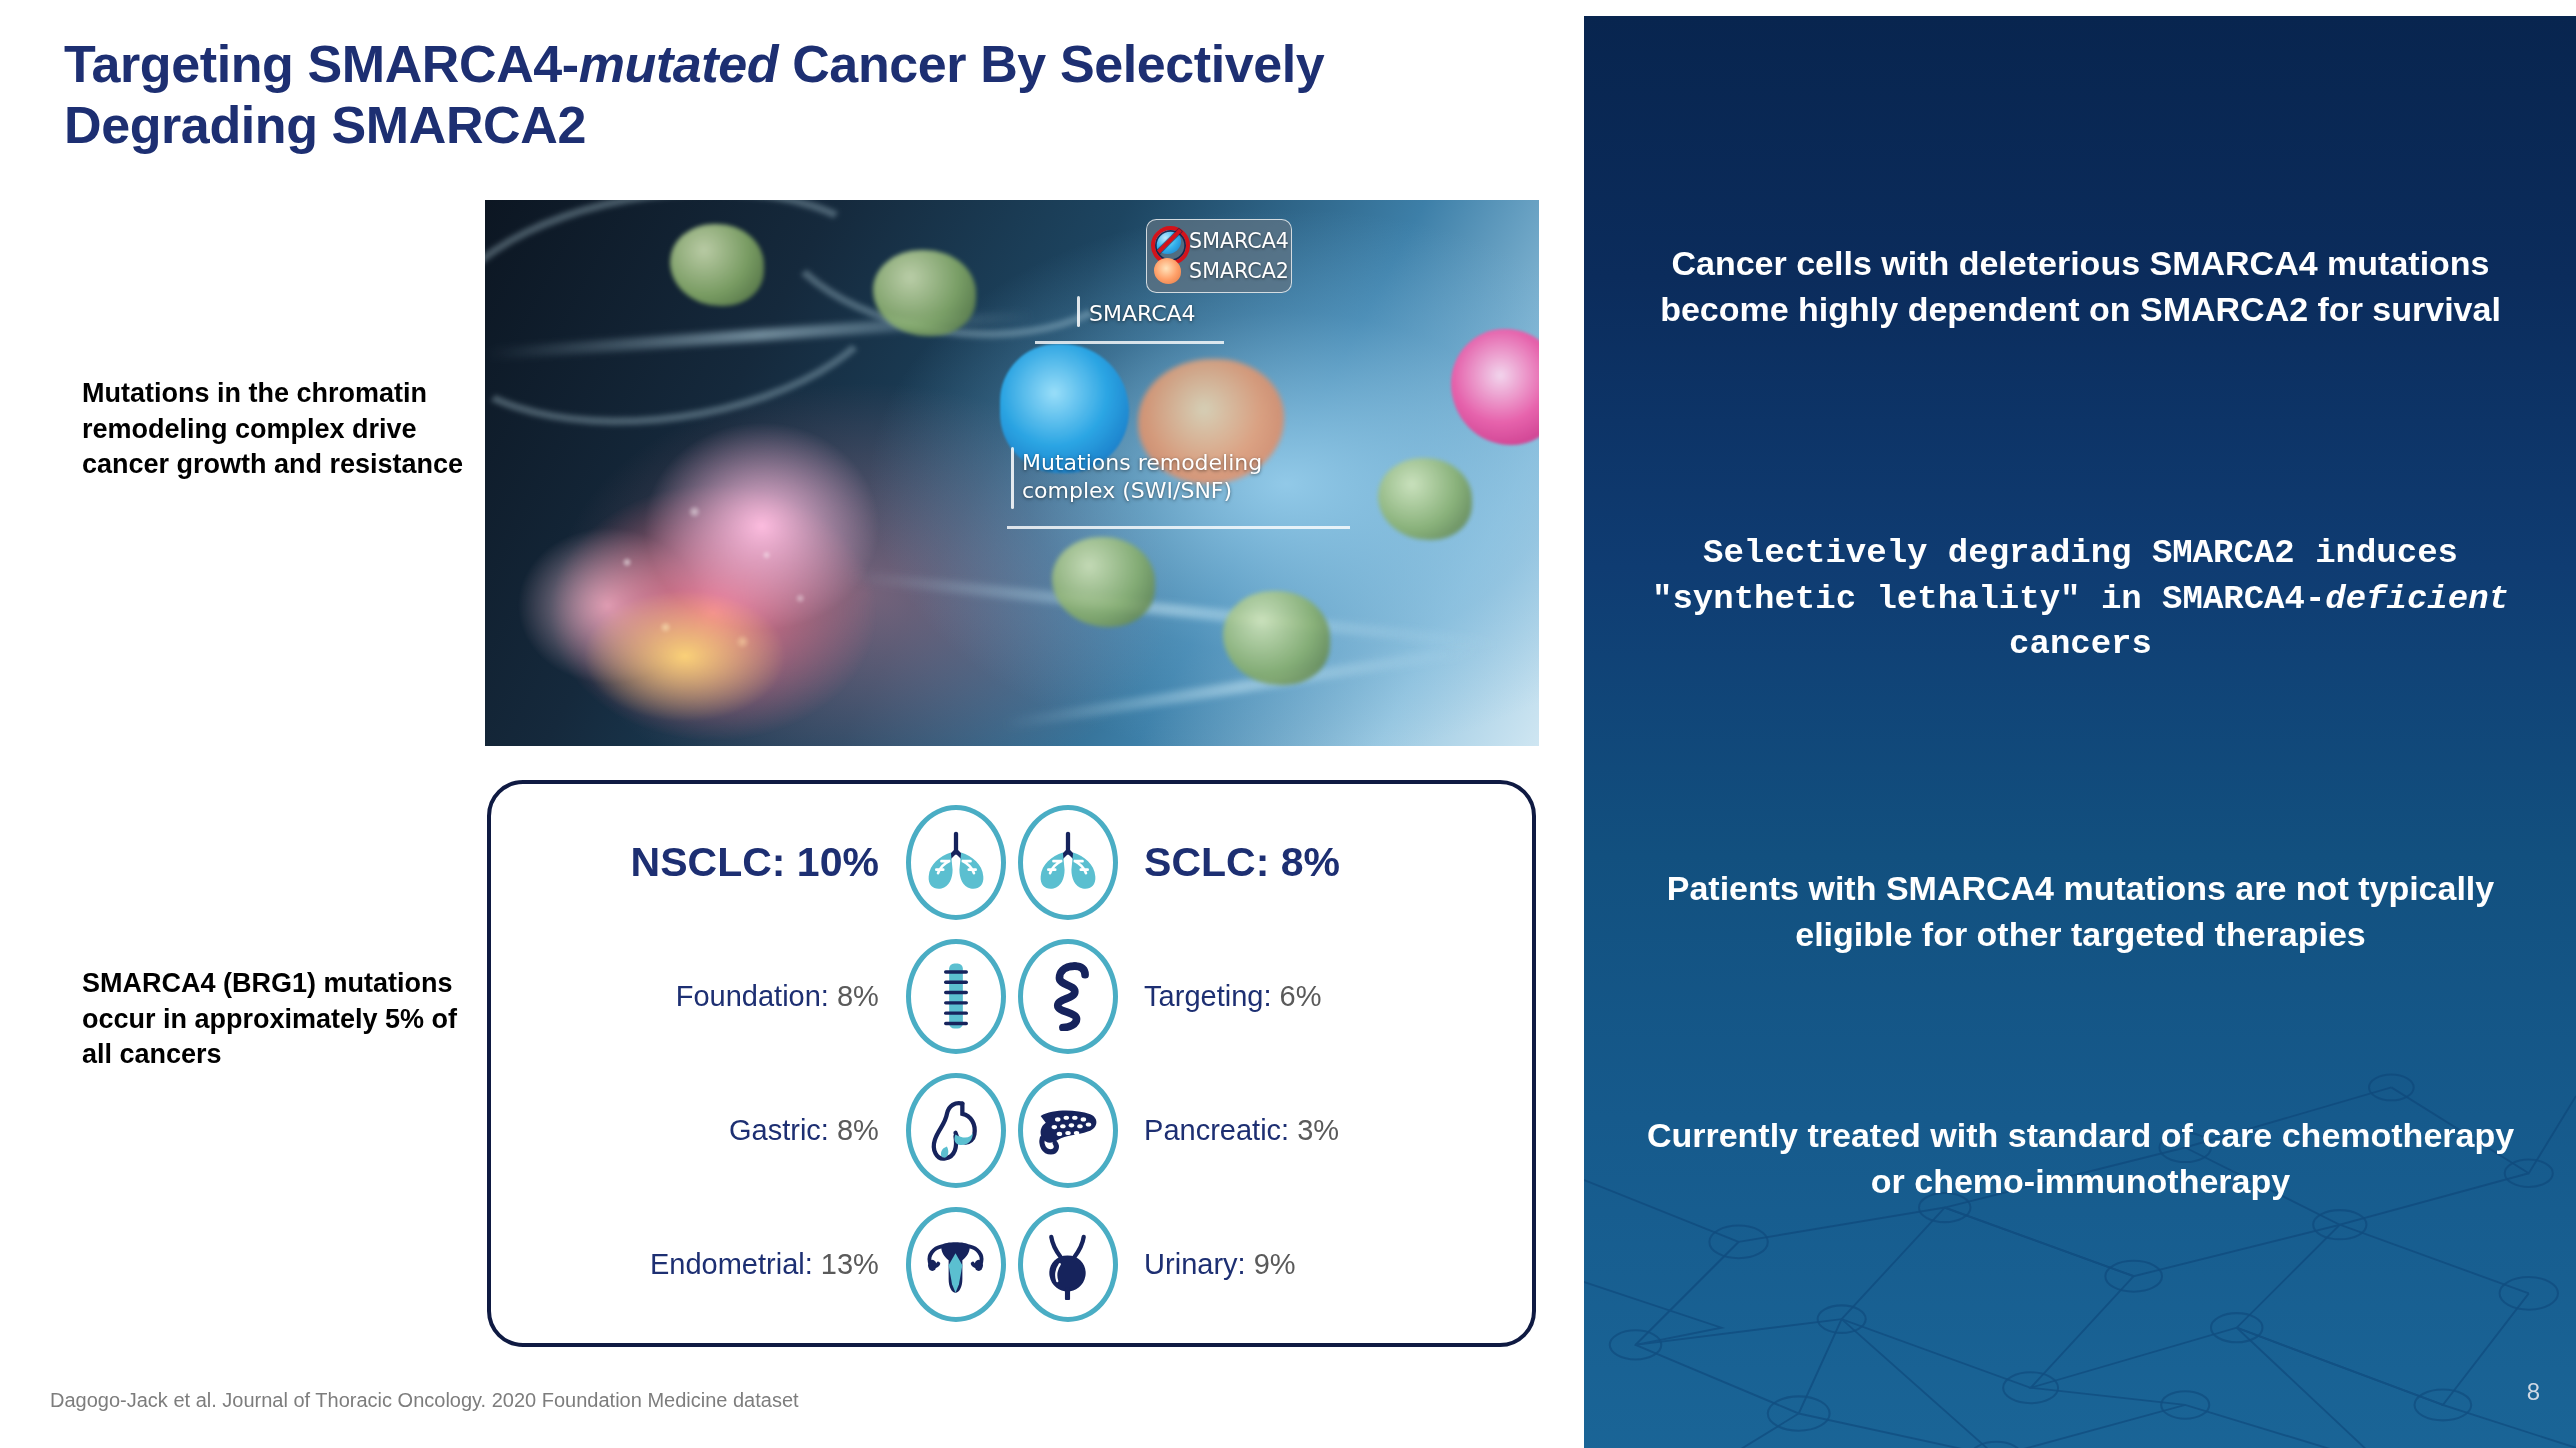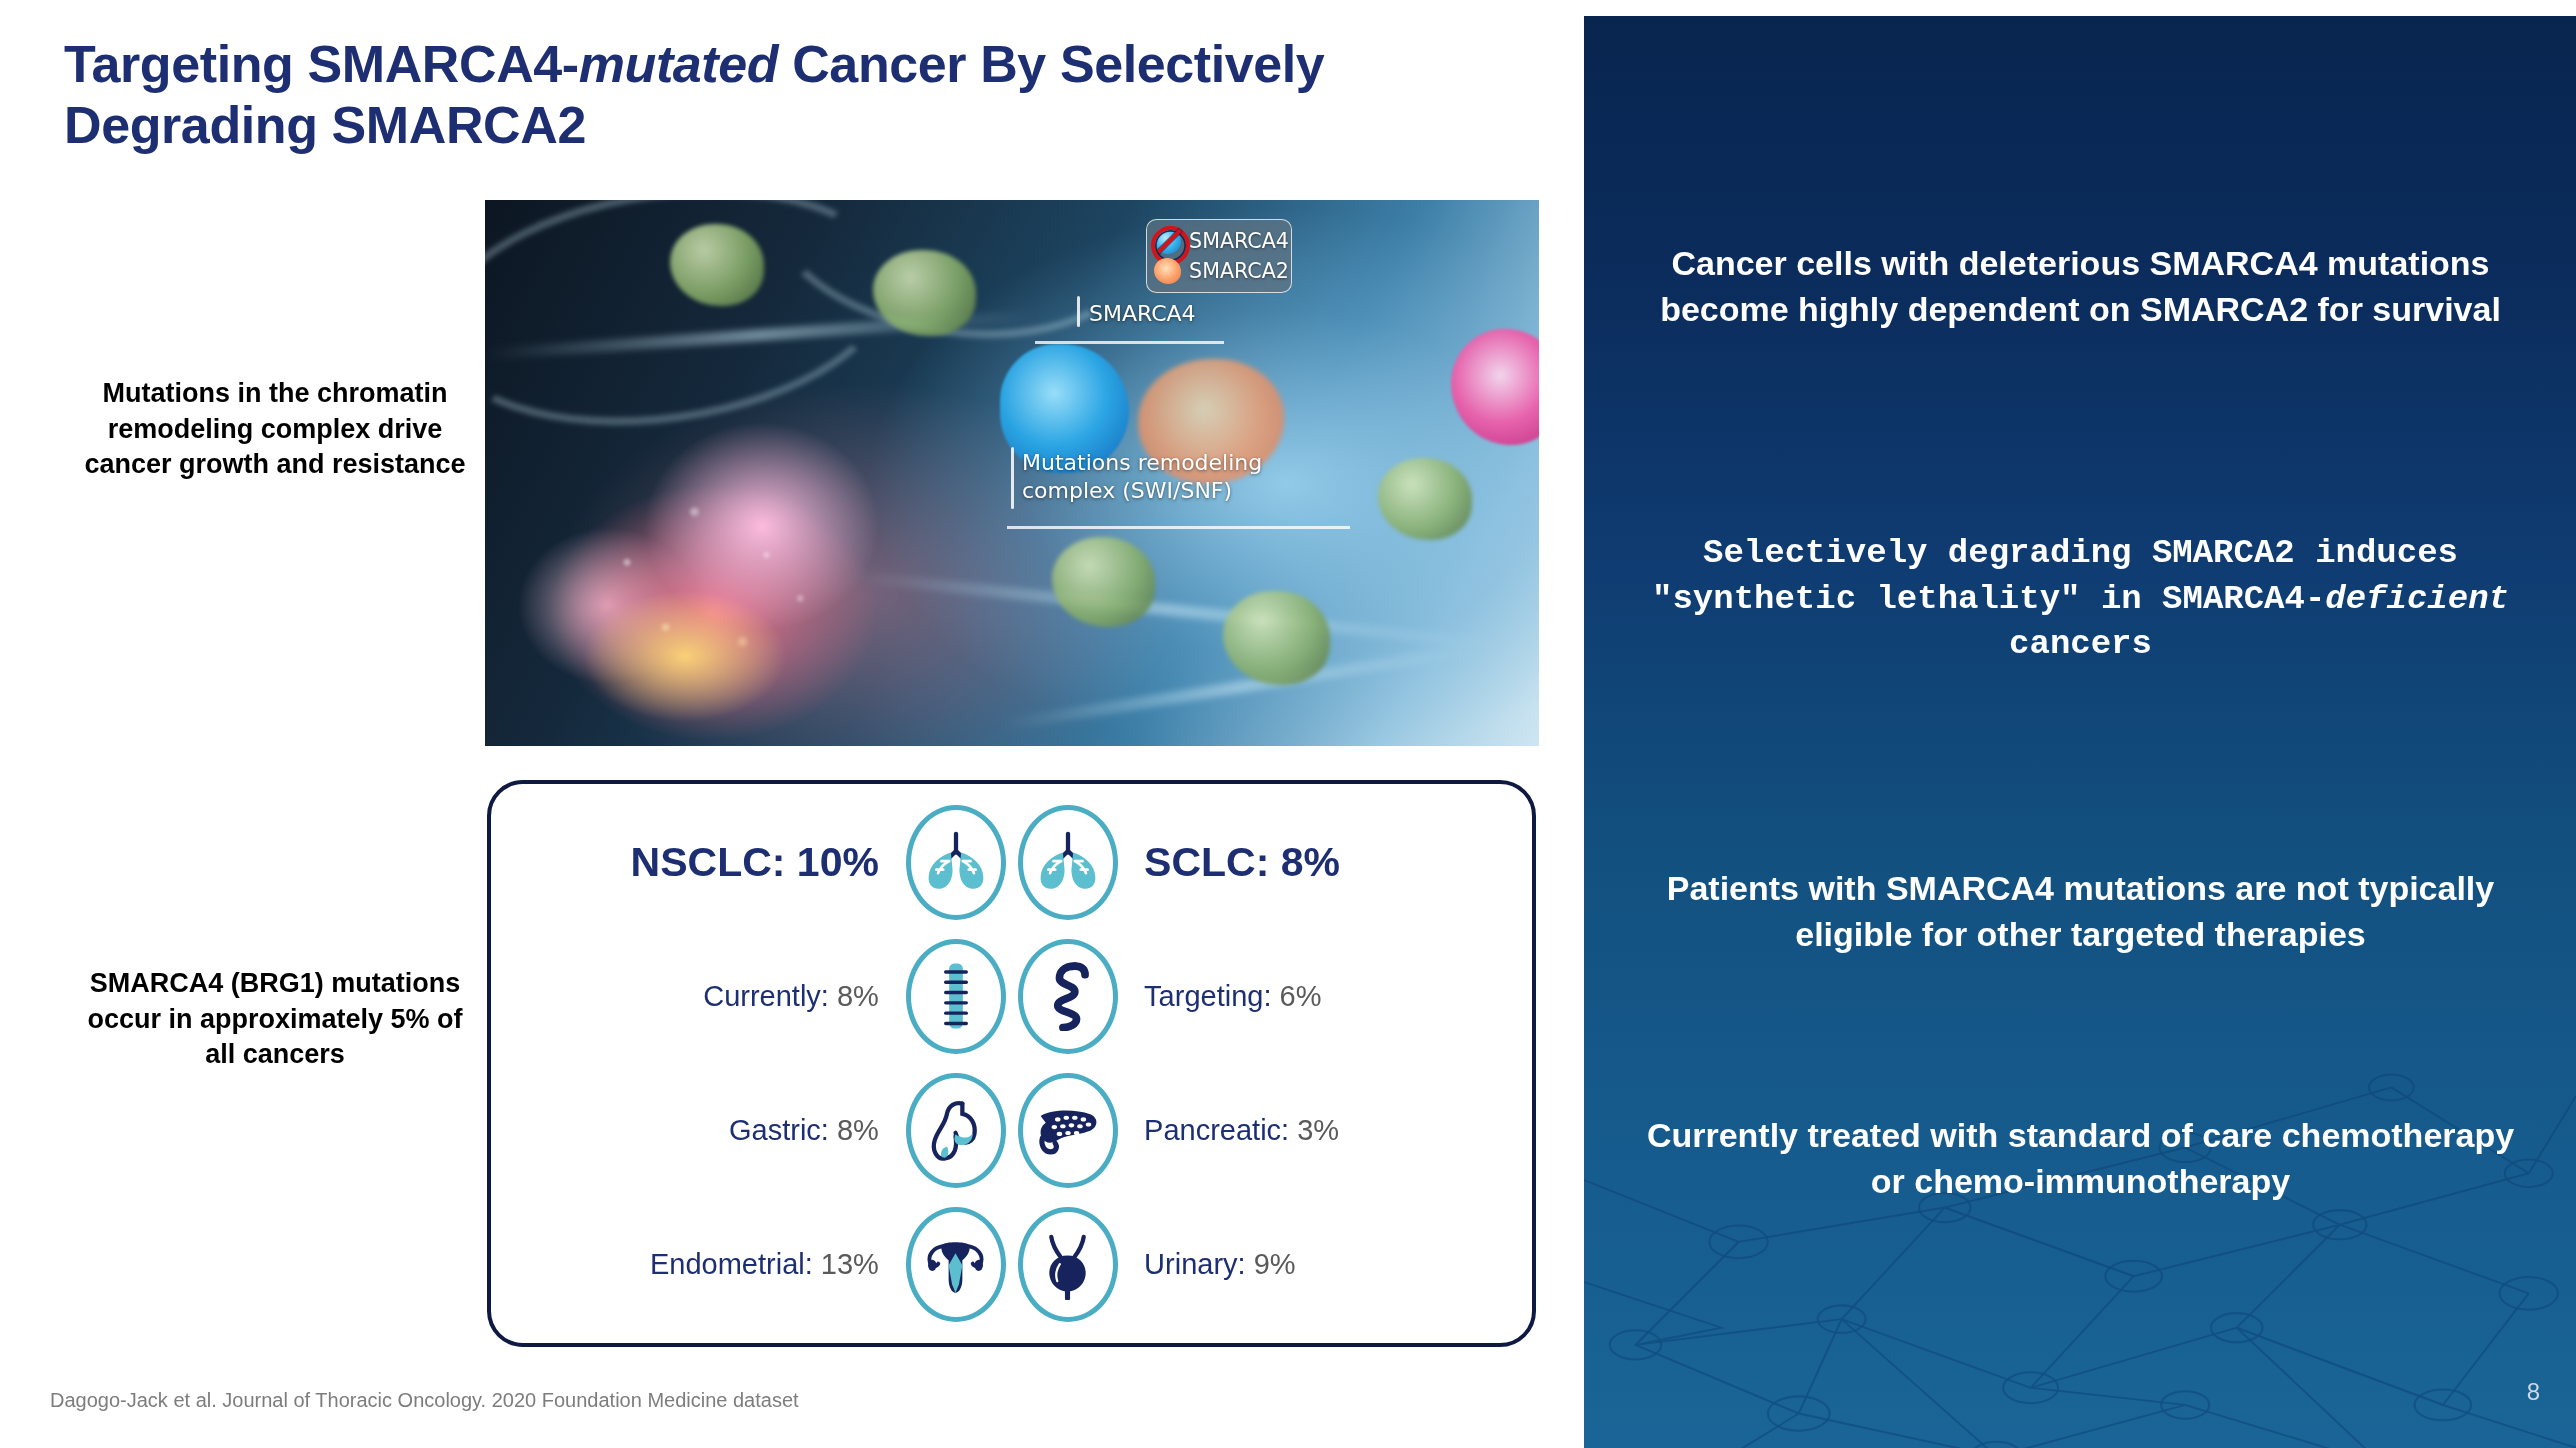--- a/index.html
+++ b/index.html
@@ -21,21 +21,21 @@
     position:absolute;left:64px;top:34px;width:1460px;
     font-size:52px;font-weight:bold;line-height:1.17;
     color:#1d2f72;letter-spacing:-0.4px;
   }
   #slide-title .ital{font-style:italic;}
 
   
   .left-caption{
     position:absolute;
     font-size:27px;font-weight:bold;color:#000;
-    text-align:center;line-height:1.32;
+    text-align:left;line-height:1.32;
   }
   #caption-mutations{left:82px;top:376px;width:386px;}
   #caption-brg1{left:82px;top:966px;width:386px;}
 
   
   #molecular-figure{
     position:absolute;left:485px;top:200px;width:1054px;height:546px;
     overflow:hidden;
     background:
       radial-gradient(ellipse 55% 70% at 76% 52%, rgba(150,205,235,.95) 0%, rgba(110,175,215,.35) 45%, rgba(40,75,100,0) 72%),
@@ -290,21 +290,21 @@
           <path d="M49 36 C55 39 60 44 62 50 M49 36 L58 36 M56 46 L64 46" stroke="#ffffff" stroke-width="3.2" fill="none" stroke-linecap="round"></path>
         </svg>
       </div>
       <div class="ct-label right">
         <span>SCLC</span><span>: </span><span class="pct">8%</span>
       </div>
     </div>
 
     <div class="cancer-row">
       <div class="ct-label left">
-        <span>Currently</span><span>: </span><span class="pct">8%</span>
+        <span>Foundation</span><span>: </span><span class="pct">8%</span>
       </div>
       <div class="organ-badge">
         <svg width="52" height="72" viewBox="0 0 60 84" aria-hidden="true">
           <rect x="22" y="4" width="16" height="76" rx="6" fill="#5bbfd0"></rect>
           <g stroke="#16235c" stroke-width="4" stroke-linecap="round">
             <path d="M18 14 H42"></path>
               <path d="M18 26 H42"></path>
               <path d="M18 38 H42"></path>
             <path d="M18 50 H42"></path>
               <path d="M18 62 H42"></path>

